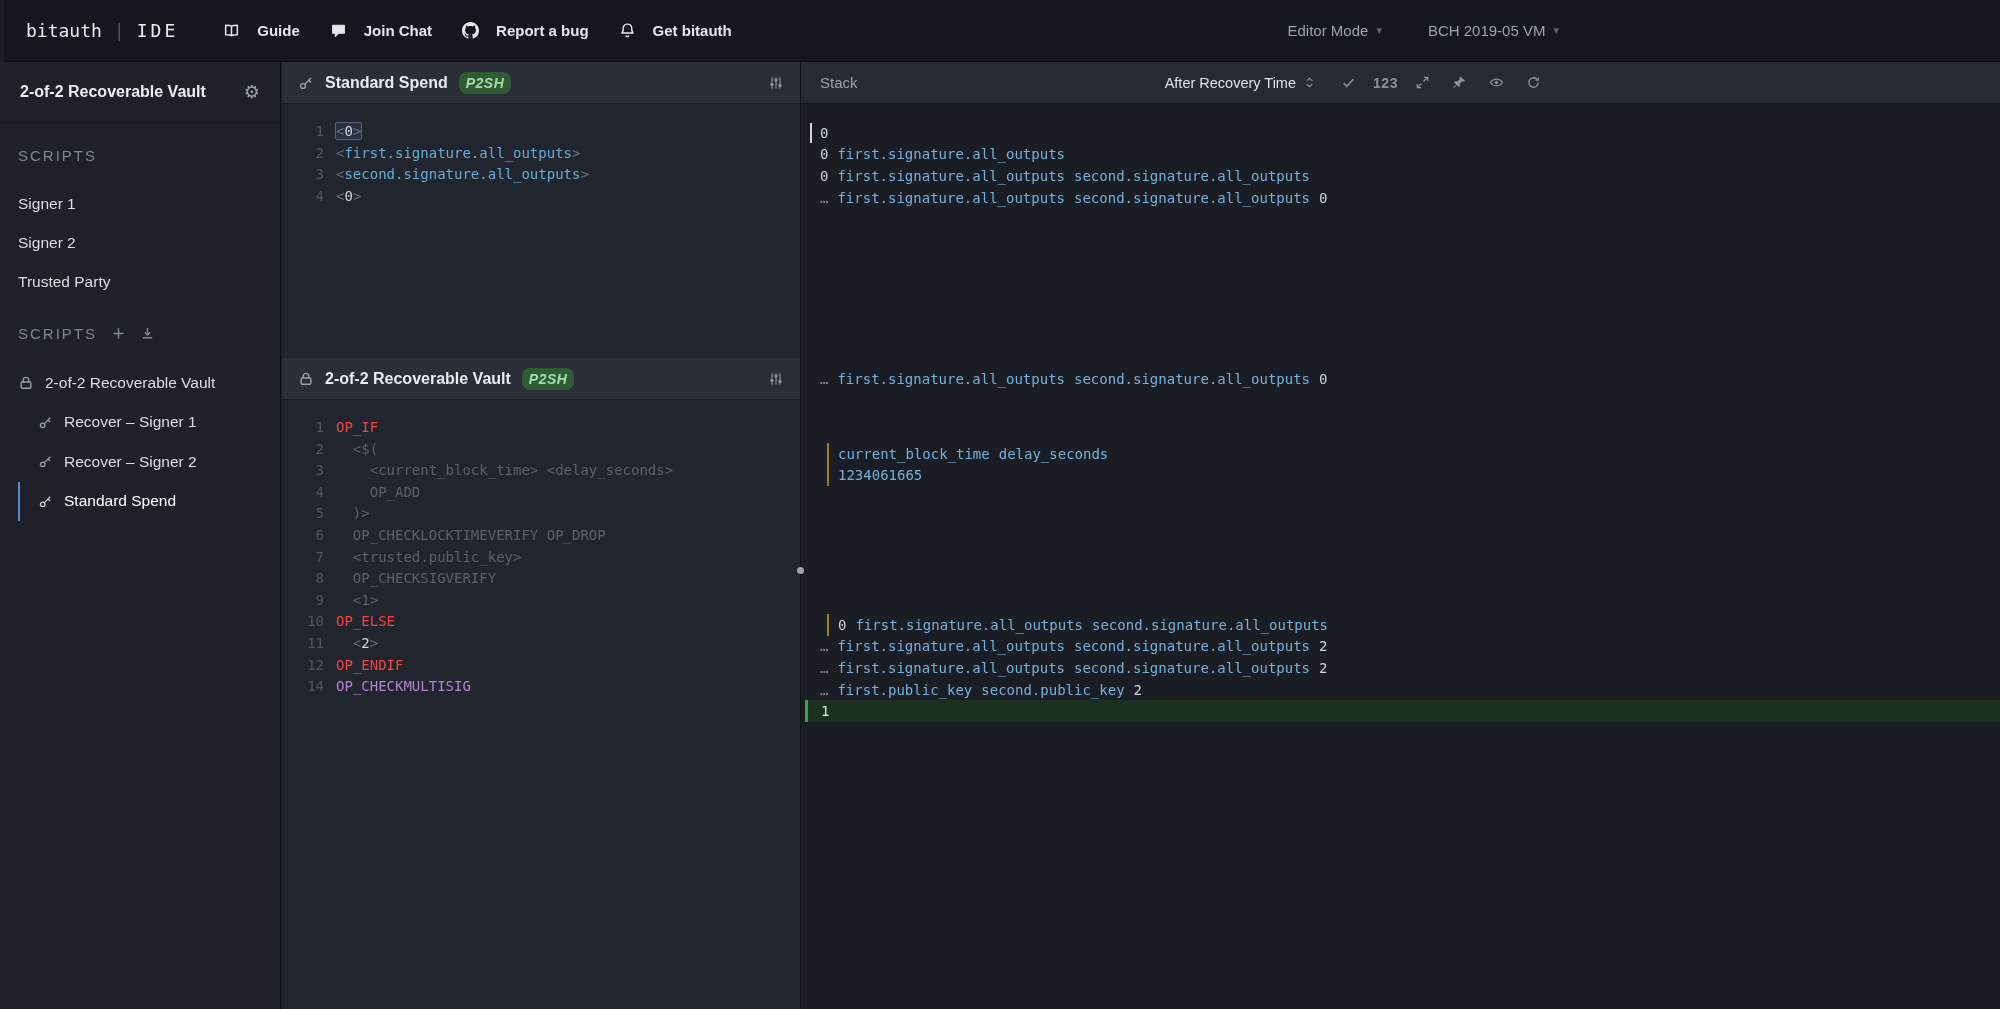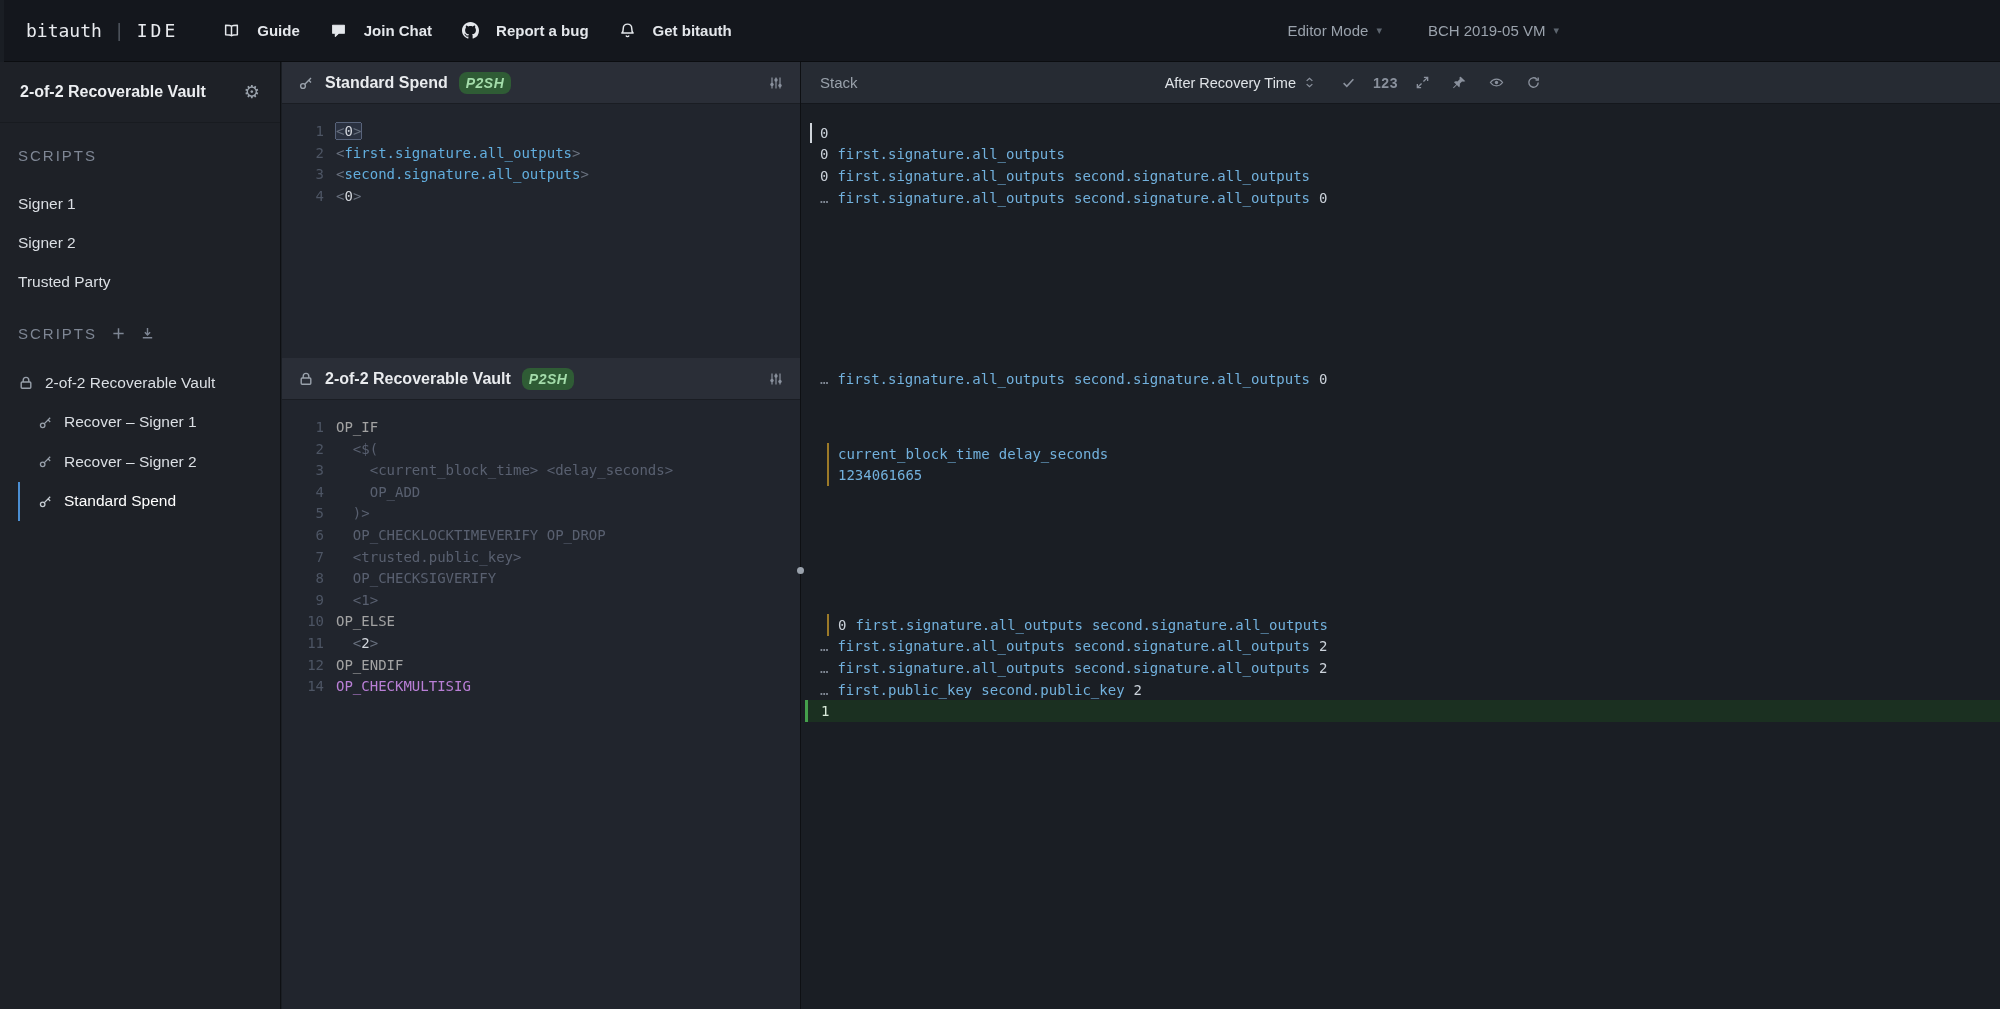--- a/index.html
+++ b/index.html
@@ -65,21 +65,21 @@
     padding:3px 7px; border-radius:8px; letter-spacing:.5px;font-style:italic; }
   .sliders { margin-left:auto; color:#8a919d; cursor:pointer; }
   .code { padding-top:17px; cursor:text; }
   .cline { display:flex; line-height:21.6px;
     font-family:"DejaVu Sans Mono", monospace; font-size:14px; }
   .ln { width:42px; text-align:right; color:#4d5564; flex:none; }
   .lc { margin-left:12px; white-space:pre; }
   .br  { color:#68707e; }
   .id  { color:#62aede; }
   .num { color:#d3d7dd; }
-  .opf { color:#a3a3a3; }
+  .opf { color:#ef4444; }
   .opc { color:#b97fd6; }
   .dim { color:#596070; }
   .selL,.selM,.selR { background:#2a3140; box-shadow:0 -1px 0 #58637a, 0 1px 0 #58637a; }
   .selL { box-shadow:0 -1px 0 #58637a, 0 1px 0 #58637a, -1px 0 0 #58637a; }
   .selR { box-shadow:0 -1px 0 #58637a, 0 1px 0 #58637a, 1px 0 0 #58637a; }
 
   
   .stack-col { position:absolute; left:801px; top:62px; right:0; bottom:0; background:#1a1e24; }
   .st-header { height:42px; background:#262b33; border-bottom:1px solid #14171c;
     display:flex; align-items:center; padding-left:19px; color:#99a1ab; font-size:15px; }

